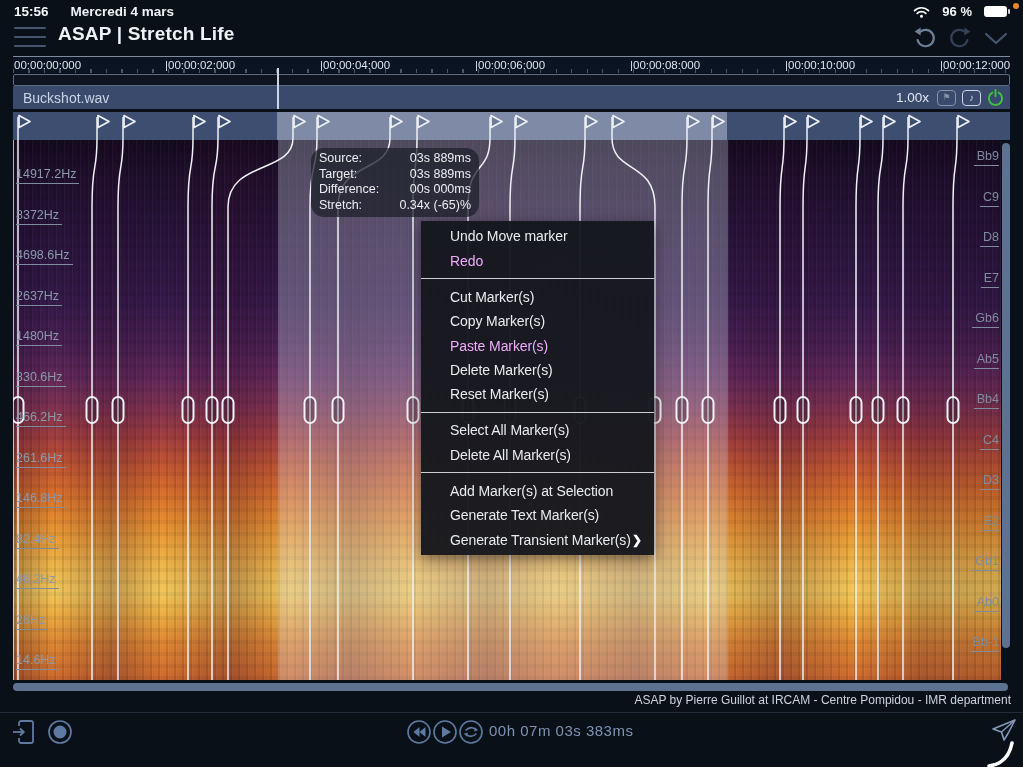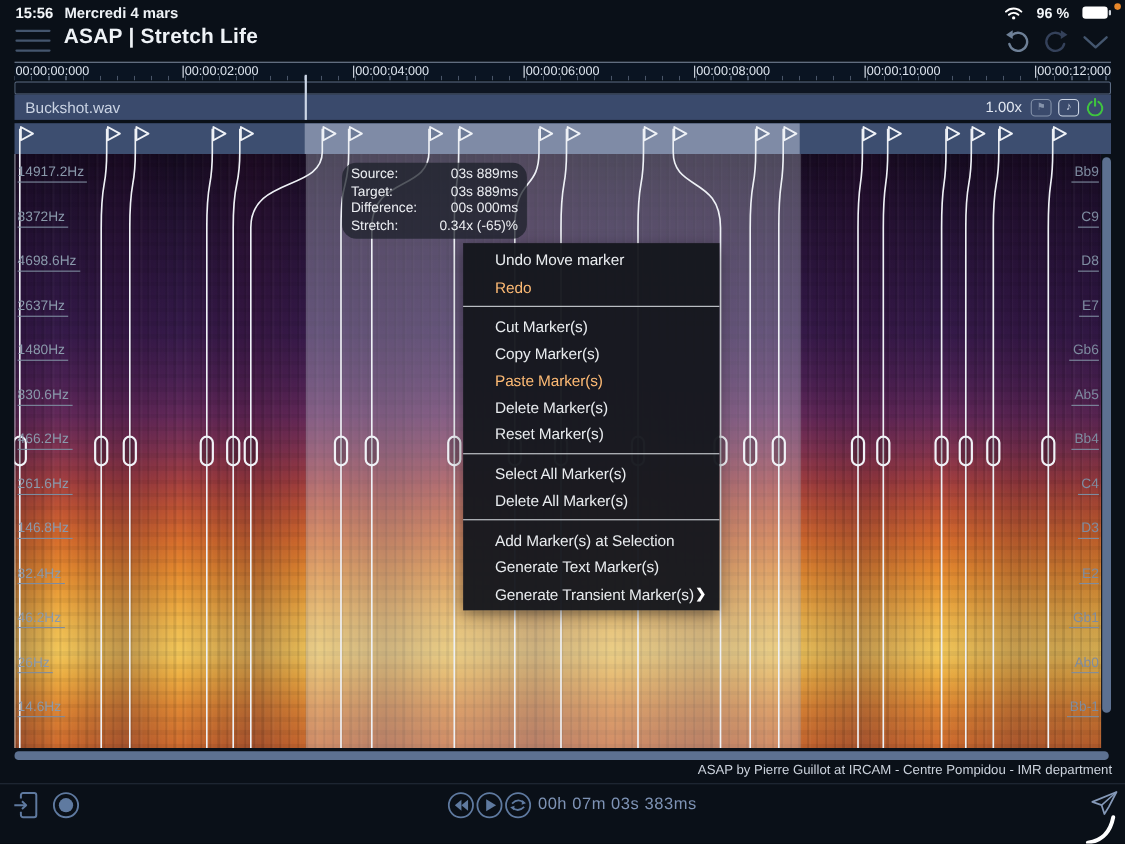--- a/index.html
+++ b/index.html
@@ -1,20 +1,20 @@
 <!DOCTYPE html>
 <html><head>
 <meta charset="utf-8">
 <style>
   html,body{margin:0;padding:0;background:#06090f;}
   #screen{position:relative;width:1023px;height:767px;background:#0a1018;overflow:hidden;
     font-family:"Liberation Sans",sans-serif;color:#e8edf4;}
   
   #status-bar{position:absolute;left:0;top:0;width:1023px;height:22px;}
-  .sb-left{position:absolute;left:14px;top:4px;display:flex;gap:10px;align-items:center;}
+  .sb-left{position:absolute;left:14px;top:4px;display:flex;gap:22px;align-items:center;}
   .sb-time{font-size:13.5px;font-weight:700;color:#f4f7fa;}
   .sb-date{font-size:13.5px;font-weight:600;color:#eef2f6;}
   .sb-right{position:absolute;right:16px;top:4px;display:flex;gap:12px;align-items:center;}
   .sb-batt-pct{font-size:13px;font-weight:600;color:#f4f7fa;}
   .battery{position:relative;width:23px;height:11px;background:#fff;border-radius:3px;}
   .battery:after{content:"";position:absolute;right:-3px;top:3px;width:2px;height:5px;background:#cfd5dc;border-radius:1px;}
   .orange-dot{position:absolute;right:4px;top:3px;width:6px;height:6px;border-radius:50%;background:#e8872a;}
   
   #title-bar{position:absolute;left:0;top:20px;width:1023px;height:34px;}
   .hamburger{position:absolute;left:14px;top:7px;width:32px;height:20px;display:flex;flex-direction:column;justify-content:space-between;cursor:pointer;}
@@ -37,34 +37,34 @@
   .marker-strip{position:absolute;left:0;top:56px;width:997px;height:28px;background:#3d4e70;}
   .playhead{position:absolute;left:264px;top:12px;width:2px;height:41px;background:#ccd6e6;z-index:6;}
   
   .spectro{position:absolute;left:0;top:84px;width:987px;height:540px;border-left:1px solid rgba(225,232,242,.75);
     background:
       repeating-linear-gradient(90deg,rgba(0,0,0,.10) 0 2px,rgba(255,255,255,.03) 2px 3px,transparent 3px 8px),
       repeating-linear-gradient(0deg,rgba(0,0,0,.05) 0 4px,transparent 4px 12px),
       linear-gradient(90deg,rgba(25,5,35,.30) 0%,rgba(0,0,0,0) 4%,rgba(40,8,40,.25) 10%,rgba(0,0,0,0) 15%,rgba(50,10,40,.28) 22%,rgba(0,0,0,0) 28%,rgba(30,5,35,.20) 34%,rgba(0,0,0,0) 40%,rgba(45,10,40,.22) 48%,rgba(0,0,0,0) 55%,rgba(30,5,35,.18) 63%,rgba(0,0,0,0) 70%,rgba(45,10,45,.25) 78%,rgba(0,0,0,0) 85%,rgba(35,8,40,.22) 92%,rgba(20,5,30,.15) 100%),
       linear-gradient(180deg,#130a1e 0%,#1d0f2b 6%,#251336 14%,#2c1640 22%,#351a4a 30%,#4a2153 38%,#63295a 44%,#833450 50%,#a43f3f 55%,#c35633 60%,#d96e2c 65%,#e68a2e 70%,#eda53c 75%,#f0bc4f 80%,#f3c85a 84%,#eeae41 88%,#e08833 93%,#cf6a2e 100%);}
   .spectro-sel{position:absolute;left:264px;top:0;width:450px;height:540px;background:rgba(214,221,238,.30);}
-  .freq-label{position:absolute;left:2px;height:17px;line-height:16px;font-size:12.5px;color:#8a99ab;border-bottom:1px solid #7e8ca0;padding-right:3px;z-index:4;}
+  .freq-label{position:absolute;left:2px;height:17px;line-height:16px;font-size:12.5px;color:#8a99ab;border-bottom:1px solid #7e8ca0;padding-right:3px;z-index:4;margin-top:18px;}
   .note-label{position:absolute;right:2px;height:17px;line-height:16px;font-size:12.5px;color:#7e8ca0;border-bottom:1px solid #7e8ca0;padding-left:3px;z-index:4;}
   .markers-svg{position:absolute;left:0;top:56px;width:987px;height:568px;z-index:2;pointer-events:none;}
   .vsb{position:absolute;left:989px;top:87px;width:8px;height:505px;background:#5d7191;border-radius:4px;z-index:5;}
   .hsb{position:absolute;left:0;top:627px;width:995px;height:8px;background:#5d7191;border-radius:4px;z-index:5;}
   
   .marker-tooltip{position:absolute;left:297px;top:8px;width:152px;background:rgba(28,32,42,.74);border-radius:13px;
     padding:3px 8px 4px 8px;z-index:5;}
   .tip-row{display:flex;justify-content:space-between;font-size:12.5px;line-height:15.5px;color:#eceef2;}
   
   .context-menu{position:absolute;left:421px;top:221px;width:233px;background:rgba(21,23,29,.96);z-index:50;
     padding:3px 0;box-shadow:0 4px 14px rgba(0,0,0,.45);}
   .menu-item{height:24.4px;display:flex;align-items:center;padding:0 12px 0 29px;font-size:14px;color:#e9ecef;letter-spacing:-.1px;cursor:pointer;}
-  .menu-item.disabled{color:#fdba74;cursor:default;}
+  .menu-item.disabled{color:#f0abfc;cursor:default;}
   .menu-chevron{margin-left:auto;font-size:12px;font-weight:700;color:#fff;}
   .menu-divider{height:1px;background:#ccd0d5;margin:5.4px 0;}
   
   #footer{position:absolute;left:0;top:691px;width:1023px;height:21px;}
   .credit{position:absolute;right:12px;top:2px;font-size:12px;color:#ccd3dd;}
   #transport{position:absolute;left:0;top:712px;width:1023px;height:55px;border-top:1px solid rgba(110,130,160,.25);}
   .t-icon{position:absolute;top:4px;width:26px;height:30px;cursor:pointer;}
   .time-display{position:absolute;left:489px;top:9px;font-size:15px;color:#7e93b5;letter-spacing:.5px;}
   svg{display:block;}
 </style>

